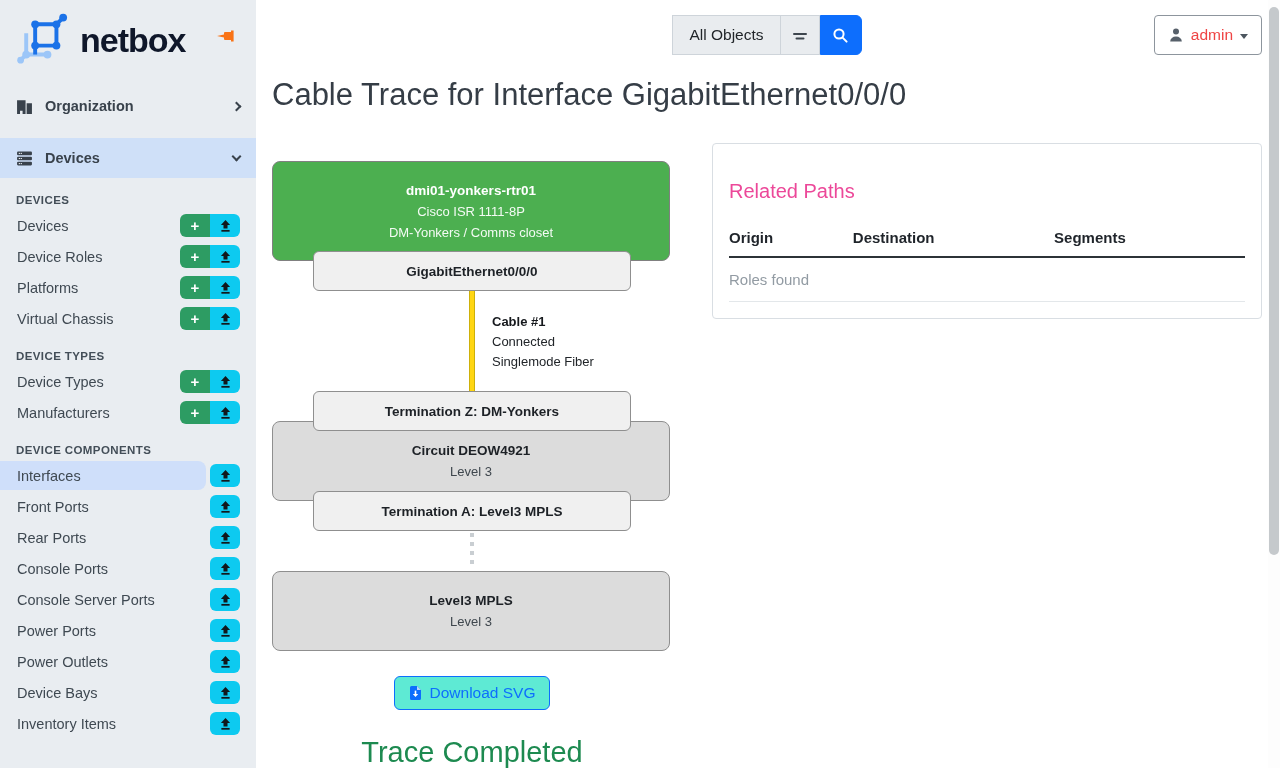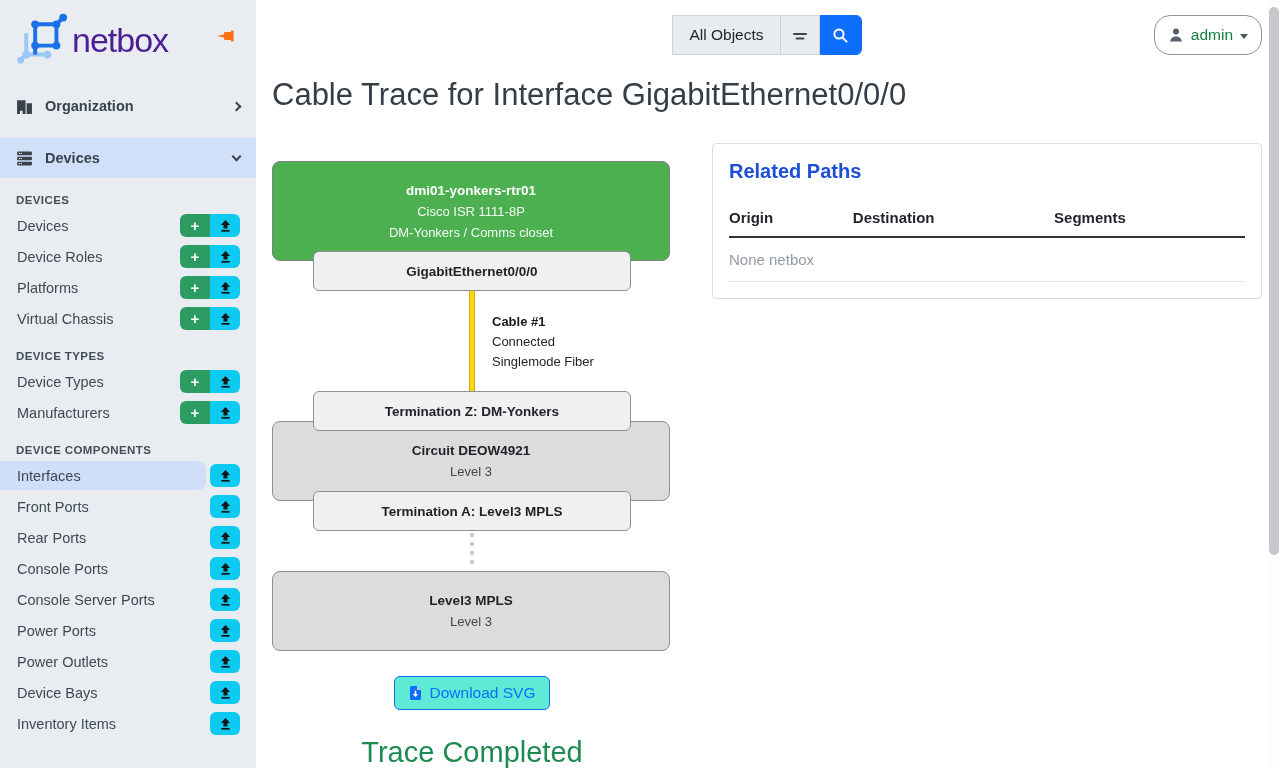--- a/index.html
+++ b/index.html
@@ -2,21 +2,21 @@
 <html><head>
 <meta charset="utf-8">
 <style>
   * { margin:0; padding:0; box-sizing:border-box; }
   html,body { width:1280px; height:768px; overflow:hidden; }
   body { font-family:"Liberation Sans", sans-serif; background:#fff; color:#212529; }
 
   
   .sidebar { position:fixed; left:0; top:0; width:256px; height:768px; background:#e9edf1; }
   .logo-row { position:relative; height:80px; display:flex; align-items:center; padding-left:14px; }
-  .wordmark { font-size:34px; font-weight:normal; color:#4c1d95; letter-spacing:-1px; }
+  .wordmark { font-size:34px; font-weight:bold; color:#0f172a; letter-spacing:-1px; margin-left:8px; }
   .pin-btn { position:absolute; right:18px; top:26px; width:22px; height:20px; background:none; border:none; cursor:pointer; }
 
   .nav-row { height:40px; display:flex; align-items:center; padding:0 16px; gap:12px; font-size:14.5px; font-weight:bold; color:#39424c; cursor:pointer; }
   .nav-row.first { margin-top:6px; }
   .nav-row.active { background:#cfe0f8; margin-top:12px; }
   .nav-row .spacer { flex:1; }
   .chev { width:7px; height:7px; border-right:2px solid #39424c; border-bottom:2px solid #39424c; display:inline-block; }
   .chev.right { transform:rotate(-45deg); }
   .chev.down  { transform:rotate(45deg); margin-top:-4px; }
 
@@ -32,21 +32,21 @@
 
   
   .main { margin-left:256px; padding:0 18px 0 16px; position:relative; }
   .topbar { height:70px; display:flex; align-items:center; justify-content:center; position:relative; }
   .search-group { display:flex; height:40px; }
   .search-input { width:290px; border:1px solid #ced4da; border-right:none; border-radius:6px 0 0 6px; padding:0 12px; font-size:15px; font-family:"Liberation Sans",sans-serif; color:#212529; outline:none; }
   .search-input::placeholder { color:#6c757d; }
   .scope-btn { background:#e9ecef; border:1px solid #ced4da; border-right:none; padding:0 16px; font-size:15.5px; color:#212529; cursor:pointer; font-family:"Liberation Sans",sans-serif; }
   .filter-btn { background:#e9ecef; border:1px solid #ced4da; width:40px; display:flex; align-items:center; justify-content:center; cursor:pointer; }
   .go-btn { background:#0d6efd; border:1px solid #0d6efd; width:42px; border-radius:0 6px 6px 0; display:flex; align-items:center; justify-content:center; cursor:pointer; }
-  .user-btn { position:absolute; right:0; top:15px; height:40px; padding:0 13px; background:#fff; border:1px solid #8d959d; border-radius:16px; display:flex; align-items:center; gap:7px; font-size:15.5px; color:#15803d; cursor:pointer; font-family:"Liberation Sans",sans-serif; }
+  .user-btn { position:absolute; right:0; top:15px; height:40px; padding:0 13px; background:#fff; border:1px solid #8d959d; border-radius:4px; display:flex; align-items:center; gap:7px; font-size:15.5px; color:#ef4444; cursor:pointer; font-family:"Liberation Sans",sans-serif; }
   .caret { width:0; height:0; border-left:4.5px solid transparent; border-right:4.5px solid transparent; border-top:5px solid #4c565f; margin-top:2px; }
 
   h1.page-title { font-size:31px; font-weight:400; color:#353d46; margin:7px 0 0 0; }
 
   .content-row { display:flex; gap:40px; margin-top:30px; align-items:flex-start; }
   .trace-col { width:400px; }
 
   
   .trace { position:relative; width:400px; height:490px; margin-top:18px; }
   .node { position:absolute; display:flex; flex-direction:column; align-items:center; justify-content:center; text-align:center; }
@@ -63,21 +63,21 @@
   .cable-label .t { font-weight:bold; color:#16191d; }
   .dotted-line { position:absolute; left:198px; top:372px; width:4px; height:36px;
     background:repeating-linear-gradient(to bottom, #c9ced2 0 4px, transparent 4px 9px); }
 
   .download-row { display:flex; justify-content:center; margin-top:25px; }
   .download-btn { display:inline-flex; align-items:center; gap:8px; padding:7px 14px; background:#5eead4; border:1px solid #0d6efd; border-radius:6px; color:#0d6efd; font-size:15.5px; cursor:pointer; font-family:"Liberation Sans",sans-serif; }
   .trace-status { text-align:center; margin-top:26px; font-size:29px; color:#1d8a50; }
 
   
   .card { flex:1; background:#fff; border:1px solid #d9dee3; border-radius:4px; padding:16px; }
-  .card h2 { font-size:20px; font-weight:700; color:#1d4ed8; margin:0 0 20px; }
+  .card h2 { font-size:20px; font-weight:400; color:#ec4899; margin:20px 0 20px; }
   table.paths { width:100%; border-collapse:collapse; }
   table.paths th { text-align:left; font-size:15px; color:#1f242a; padding:6px 0 10px; border-bottom:2px solid #2c3237; }
   table.paths td { padding:13px 0; font-size:15px; color:#929ba3; border-bottom:1px solid #e3e7ea; }
   .col-origin { width:24%; } .col-dest { width:39%; }
 
   
   .scrollbar { position:fixed; right:0; top:0; width:12px; height:768px; background:#fdfdfd; }
   .scrollbar .thumb { position:absolute; left:1px; top:7px; width:10px; height:548px; background:#c5c9cc; border-radius:5px; }
 
   svg { display:block; }
@@ -444,21 +444,21 @@
       <table class="paths">
         <thead>
           <tr>
             <th class="col-origin">Origin</th>
             <th class="col-dest">Destination</th>
             <th>Segments</th>
           </tr>
         </thead>
         <tbody>
           <tr>
-            <td colspan="3">None netbox</td>
+            <td colspan="3">Roles found</td>
           </tr>
         </tbody>
       </table>
     </div>
   </div>
 </div>
 
 <div class="scrollbar">
   <div class="thumb"></div>
 </div>

